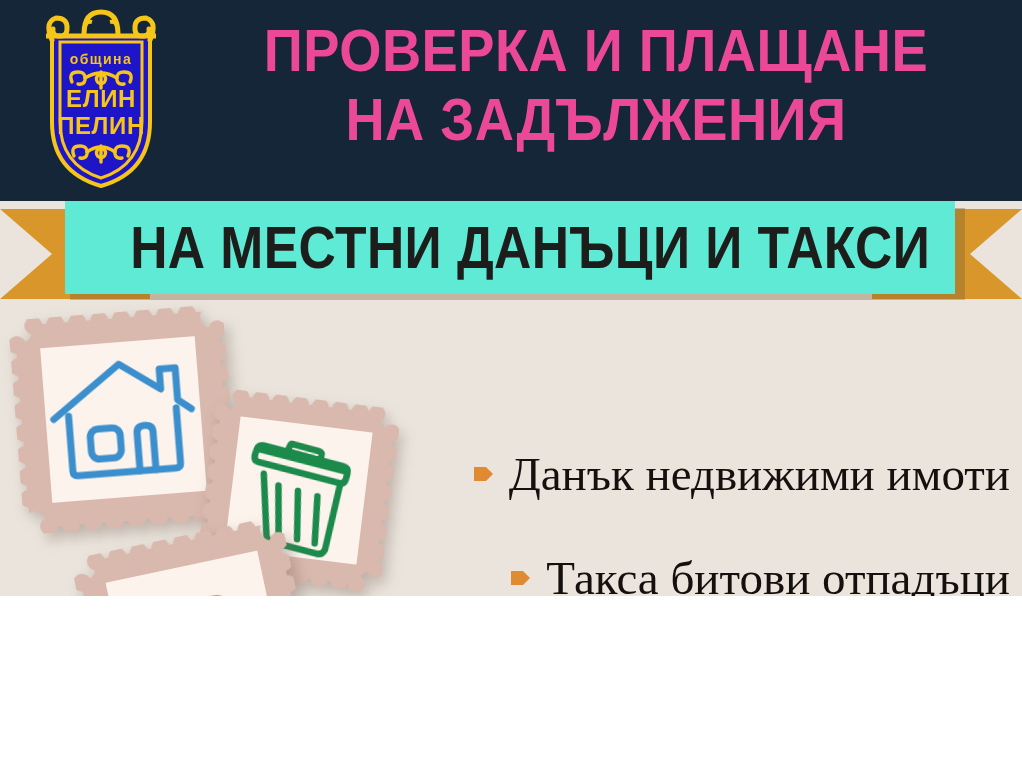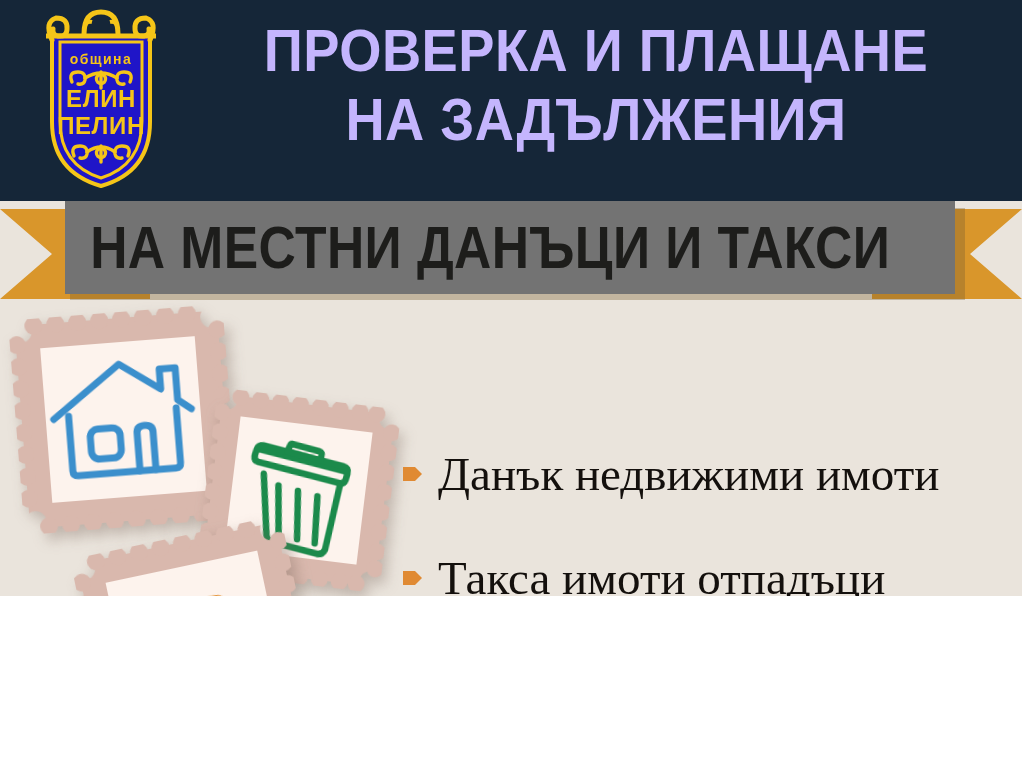--- a/index.html
+++ b/index.html
@@ -34,21 +34,21 @@
     top: 6px;
     width: 158px;
     height: 186px;
   }
   .title-block {
     position: absolute;
     left: 186px;
     top: 17px;
     width: 820px;
     text-align: center;
-    color: #c4b5fd;
+    color: #ec4899;
   }
   .title-line {
     font-family: "Liberation Sans Narrow", "Liberation Sans", sans-serif;
     font-weight: 700;
     font-size: 59px;
     line-height: 69px;
     letter-spacing: 0.5px;
     transform: scaleX(0.92);
     transform-origin: center center;
     white-space: nowrap;
@@ -85,24 +85,24 @@
     width: 895px;
     height: 92px;
     background: rgba(120, 95, 45, 0.35);
   }
   .ribbon-main {
     position: absolute;
     left: 65px;
     top: 3px;
     width: 890px;
     height: 93px;
-    background: #737373;
+    background: #5eead4;
     display: flex;
     align-items: center;
-    justify-content: flex-end;
+    justify-content: flex-start;
   }
   .ribbon-text {
     font-family: "Liberation Sans Narrow", "Liberation Sans", sans-serif;
     font-weight: 700;
     font-size: 60px;
     line-height: 60px;
     color: #1d1d1b;
     letter-spacing: 0.5px;
     transform: scaleX(0.86);
     white-space: nowrap;
@@ -120,20 +120,21 @@
     position: absolute;
     left: 400px;
     top: 422px;
     width: 610px;
     z-index: 3;
   }
   .bullet-row {
     display: flex;
     align-items: center;
     height: 104px;
+    justify-content: flex-end;
   }
   .bullet-marker {
     width: 24px;
     height: 24px;
     margin-right: 14px;
     flex: 0 0 auto;
   }
   .bullet-label {
     font-family: "Liberation Serif", "DejaVu Serif", serif;
     font-size: 47px;
@@ -406,19 +407,19 @@
       </span>
       <span class="bullet-label">Данък недвижими имоти</span>
     </div>
 
     <div class="bullet-row">
       <span class="bullet-marker">
         <svg viewBox="0 0 24 24" width="24" height="24" aria-hidden="true">
           <path d="M3 5 L15 5 L22 12 L15 19 L3 19 Z" fill="#e08a33"></path>
         </svg>
       </span>
-      <span class="bullet-label">Такса имоти отпадъци</span>
+      <span class="bullet-label">Такса битови отпадъци</span>
     </div>
 
 
   </div>
 
 </div>
 
 </body></html>

